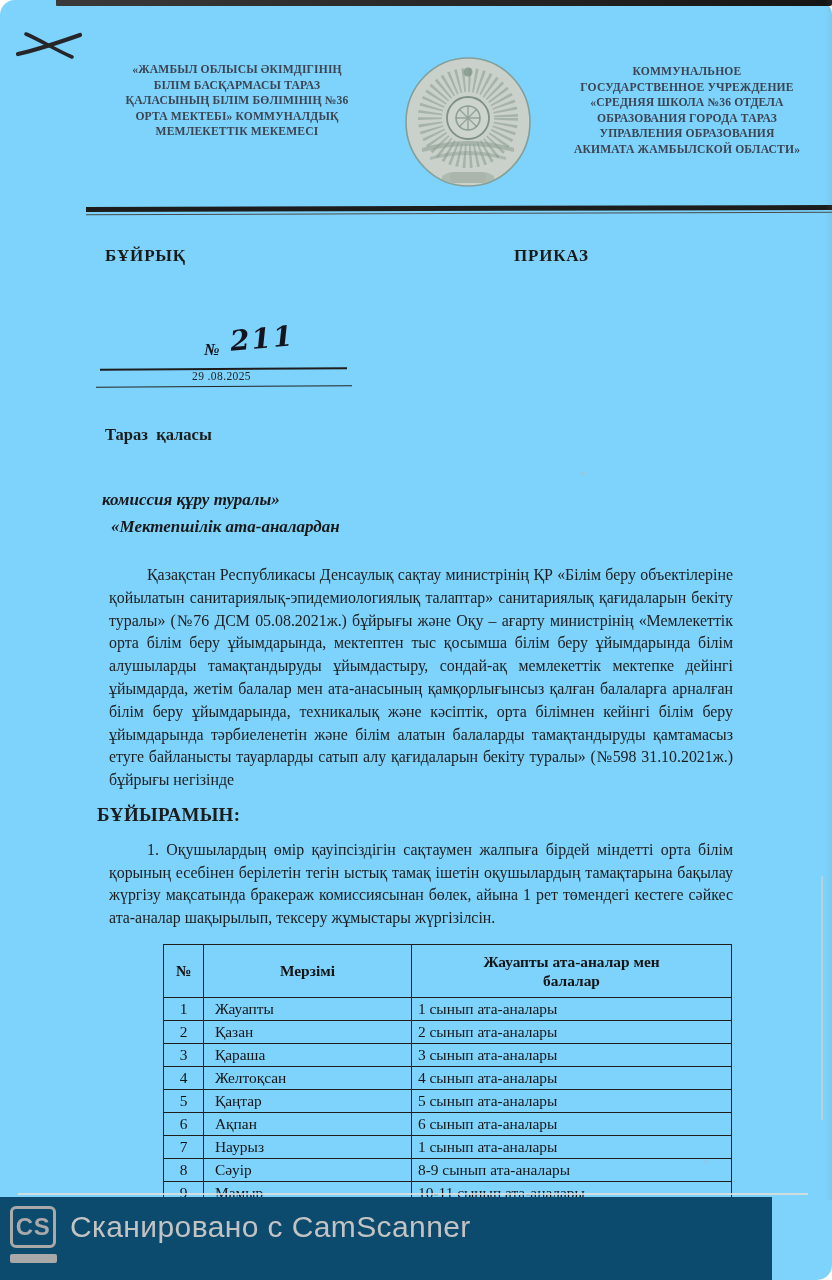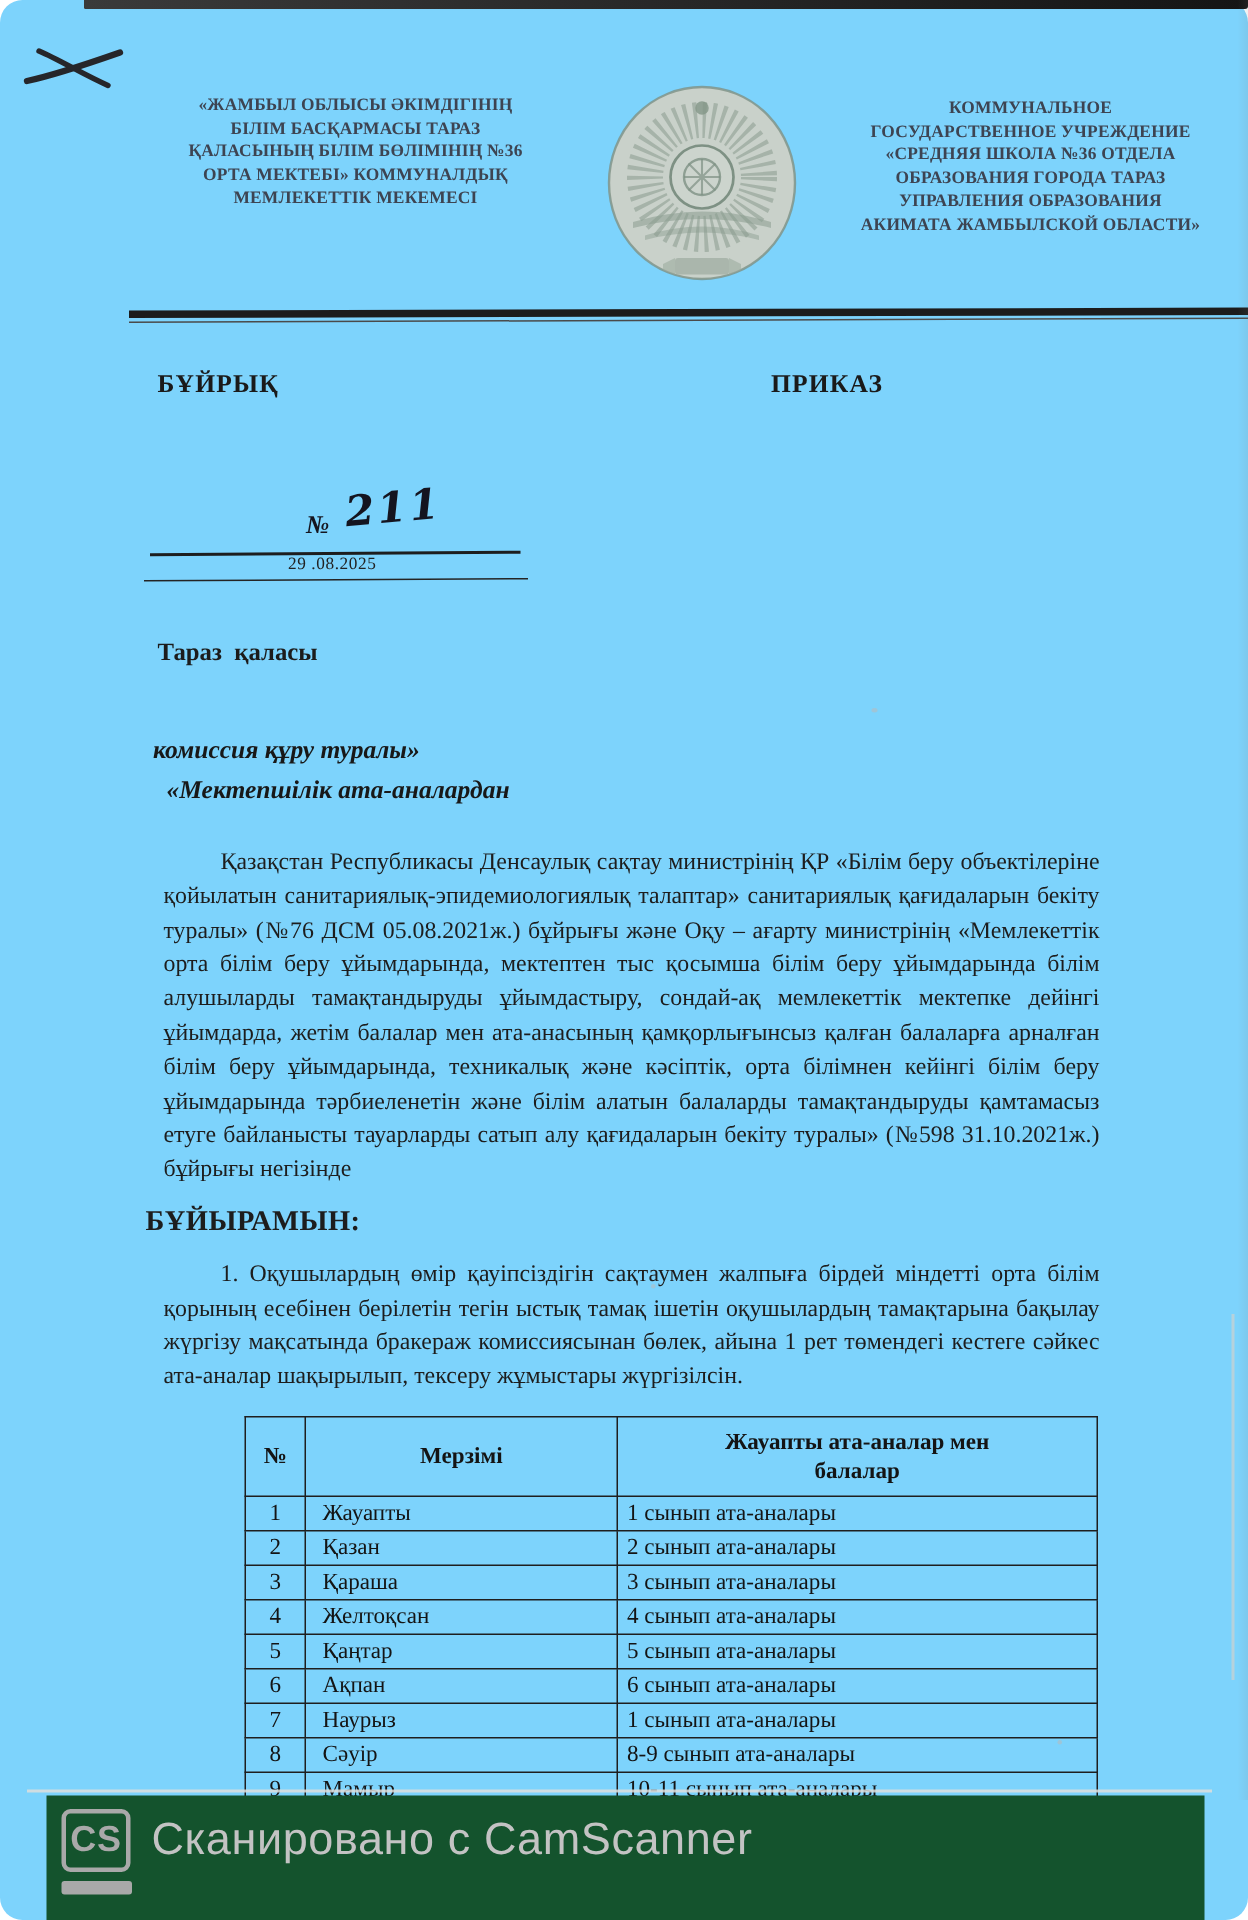--- a/index.html
+++ b/index.html
@@ -60,22 +60,22 @@
   table.schedule{margin:14px 0 0 66px;border-collapse:collapse;table-layout:fixed;
     width:568px;font-size:15.4px;line-height:19px;color:#141414;}
   .schedule th,.schedule td{border:1.6px solid #1e1e1e;padding:1px 6px;overflow:hidden;}
   .schedule th{font-weight:bold;text-align:center;height:50px;vertical-align:middle;}
   .schedule th .wrap{display:inline-block;max-width:232px;}
   .schedule td{height:20px;}
   .schedule td:first-child{text-align:center;padding:1px 2px;}
   .schedule td:nth-child(2){padding-left:11px;}
 
   
-  .footer{position:absolute;left:0;bottom:0;width:772px;height:83px;background:#14532d;
-    font-family:"Liberation Sans","DejaVu Sans",sans-serif;margin-left:31px;}
+  .footer{position:absolute;left:0;bottom:0;width:772px;height:83px;background:#0c4a6e;
+    font-family:"Liberation Sans","DejaVu Sans",sans-serif;}
   .cs-box{position:absolute;left:10px;top:9px;width:40px;height:36px;border:3.5px solid #a9a9a9;
     border-radius:6px;color:#a9a9a9;font-weight:bold;font-size:24px;text-align:center;line-height:36px;letter-spacing:.5px;}
   .cs-bar{position:absolute;left:10px;top:57px;width:47px;height:9px;background:#a9a9a9;border-radius:2px;}
   .cs-text{position:absolute;left:70px;top:13px;font-size:30px;color:#c3c3c3;letter-spacing:.4px;}
 </style>
 </head>
 <body>
 
 <div class="scan-page">
 

